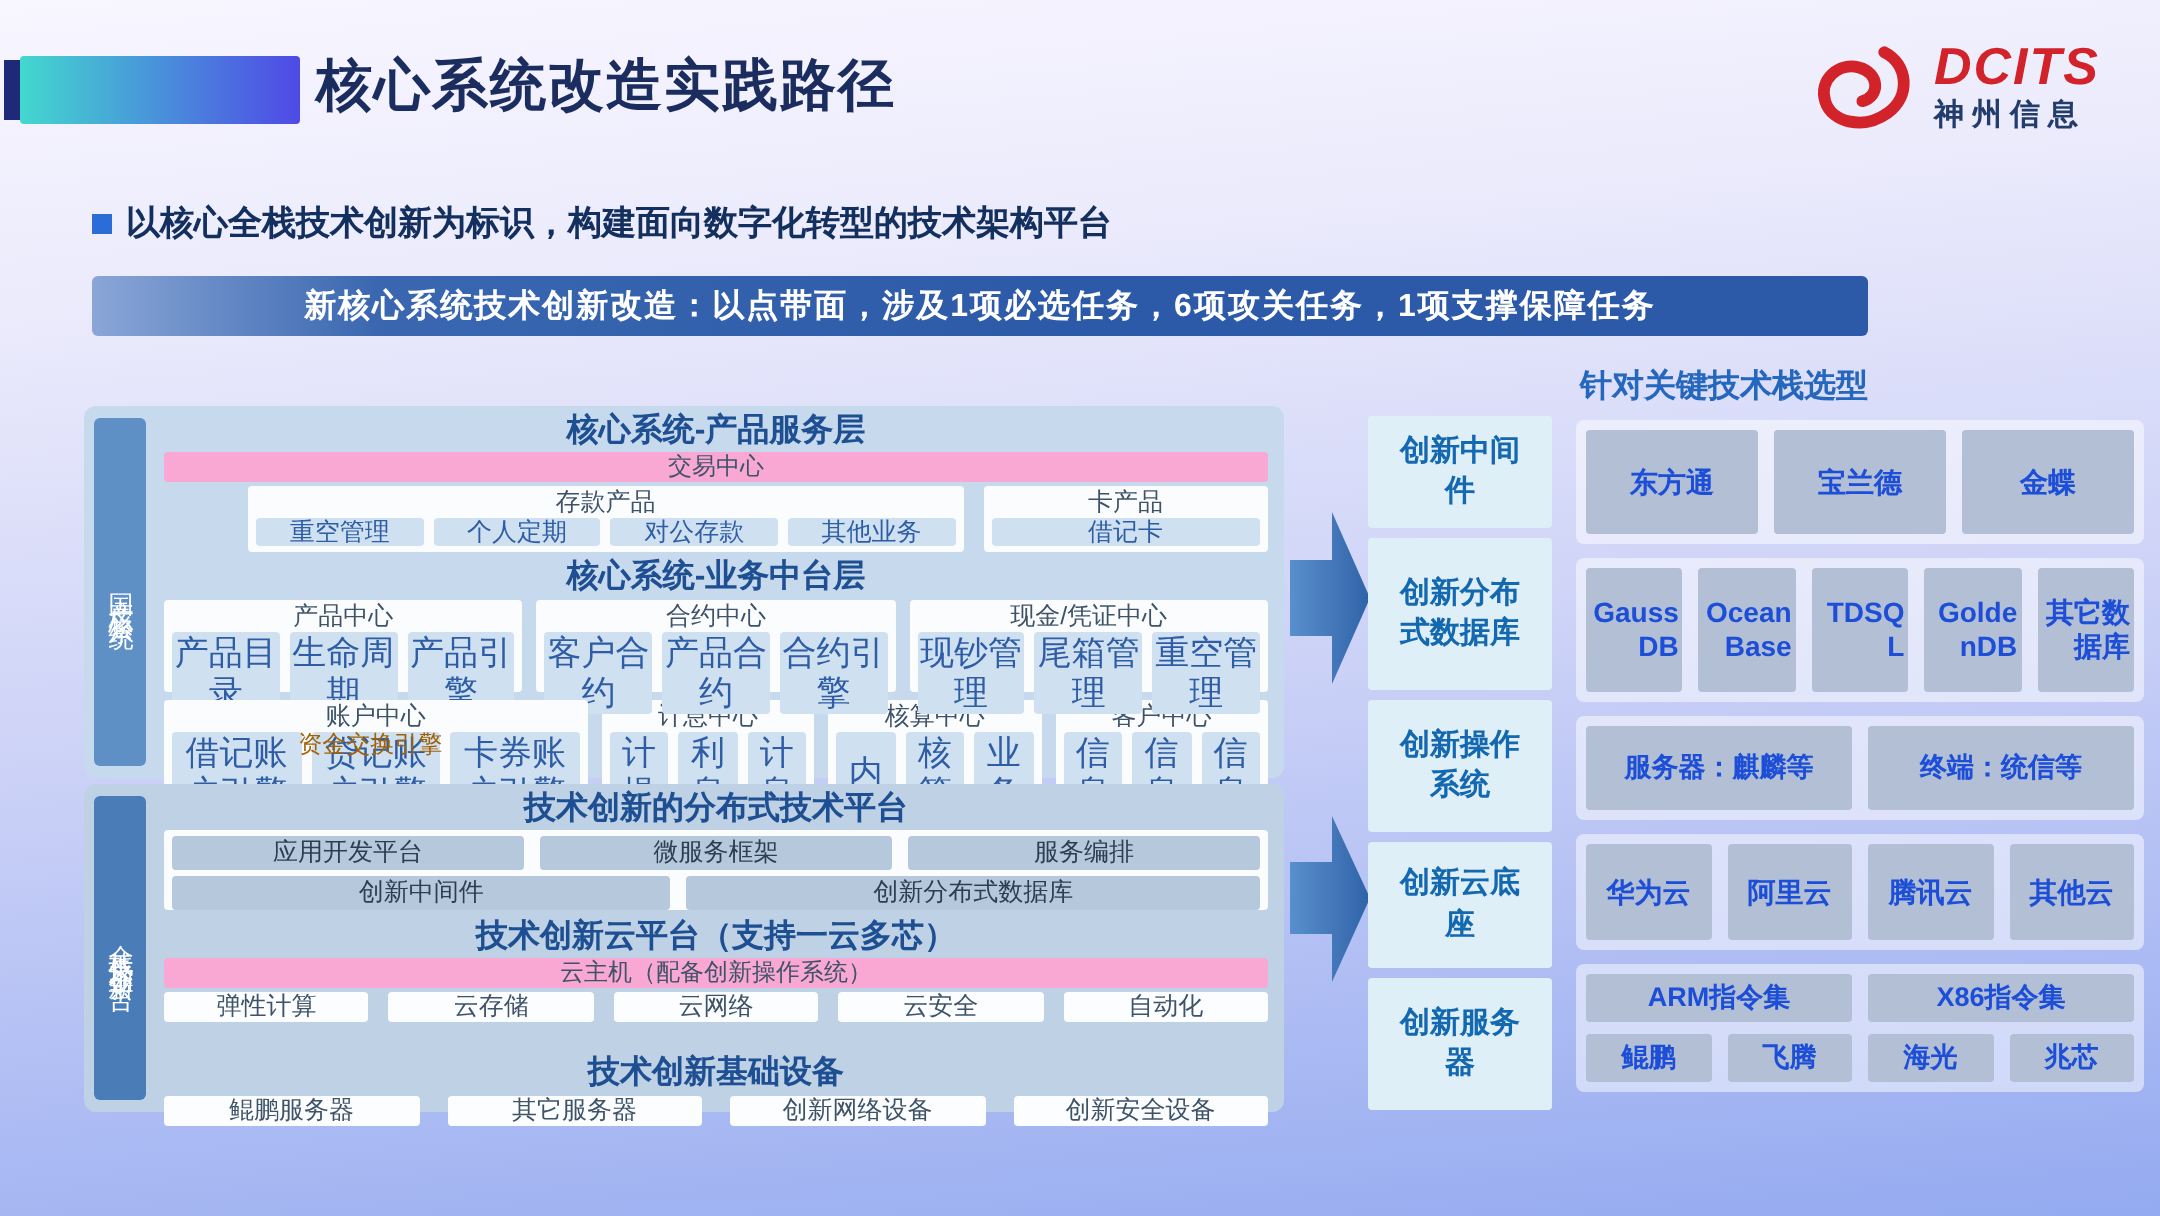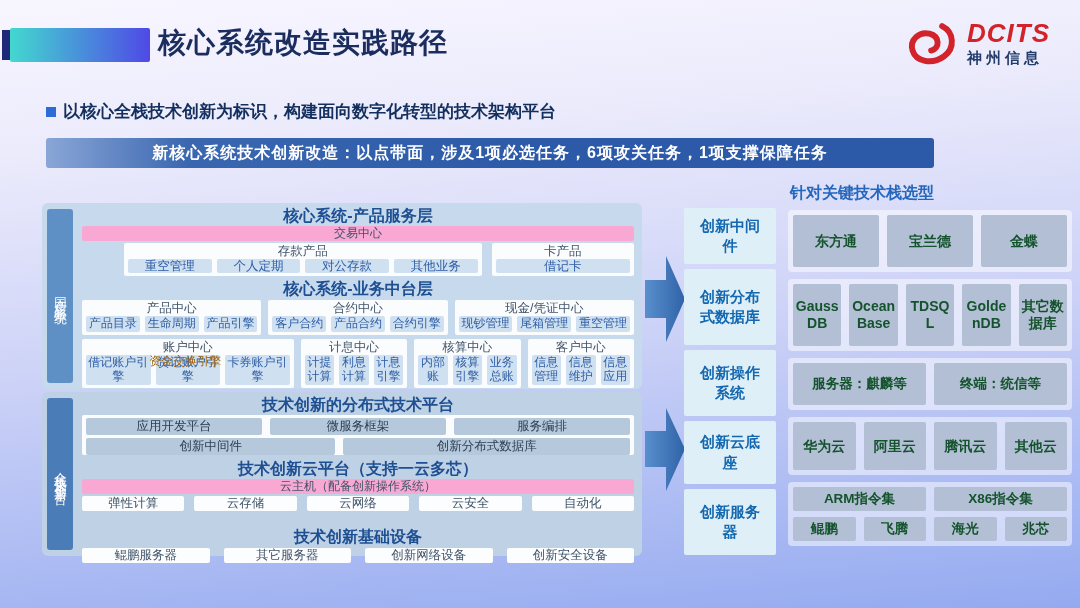--- a/index.html
+++ b/index.html
@@ -31,21 +31,21 @@
   .vA{background:#5e90c6;}
   .vB{background:#4a7db8;}
   .content{position:absolute;left:38px;top:3px;right:6px;bottom:3px;display:flex;flex-direction:column;}
   .sec-hdr{text-align:center;font-weight:800;font-size:16px;color:#1d4f92;line-height:19px;height:19px;flex:0 0 auto;}
   .wbar{background:#f9a8d4;height:15px;line-height:15px;font-size:12px;color:#3f5368;text-align:center;border-radius:2px;margin:1px 2px 0;}
   .grp{background:#fbfcfe;border-radius:2px;padding:1px 4px 3px;display:flex;flex-direction:column;min-width:0;}
   .grp-title{font-size:12.5px;color:#3f5368;text-align:center;height:15px;line-height:15px;white-space:nowrap;}
   .chip-row{flex:1;display:flex;gap:5px;position:relative;}
   .chip{flex:1;background:#cfe1f1;color:#2e5da5;font-size:12.5px;display:flex;align-items:center;justify-content:center;
     border-radius:2px;text-align:center;line-height:1.15;min-width:0;}
-  .chip.sm{font-size:12px;padding:1px 1px;}
+  .chip.sm{font-size:17px;padding:1px 1px;}
   .prod-groups{display:flex;gap:10px;height:34px;margin:2px 2px 0;padding-left:42px;}
   .centers{display:flex;gap:7px;margin:2px 2px 0;}
   .r1{height:46px;}
   .r2{height:49px;margin-top:4px;}
   .overlay-txt{position:absolute;left:31%;top:-2px;font-size:12px;color:#a16207;white-space:nowrap;z-index:2;}
   
   .dist-box{background:#fbfcfe;border-radius:2px;margin:1px 2px 0;padding:3px 4px;display:flex;flex-direction:column;gap:3px;height:34px;}
   .dist-row{display:flex;gap:8px;flex:1;}
   .gbar{flex:1;background:#b6c8db;color:#2c3e52;font-size:12.5px;display:flex;align-items:center;justify-content:center;border-radius:2px;}
   .wrow{display:flex;gap:10px;height:15px;margin:2px 2px 0;justify-content:center;}
@@ -53,22 +53,22 @@
   
   .arrow{position:absolute;left:645px;width:40px;}
   
   .innov-col{position:absolute;left:684px;top:208px;width:92px;display:flex;flex-direction:column;gap:5px;}
   .innov{background:#dfeff8;color:#1368b0;font-weight:800;font-size:15px;display:flex;align-items:center;justify-content:center;
     text-align:center;border-radius:2px;padding:2px 9px;line-height:1.35;box-sizing:border-box;}
   
   .stack{position:absolute;left:788px;top:183px;width:284px;display:flex;flex-direction:column;}
   .stack-title{font-size:16px;font-weight:800;color:#2567bd;margin:0 0 6px 2px;}
   .sg{background:rgba(255,255,255,0.5);border-radius:4px;padding:5px;display:flex;gap:8px;margin-bottom:7px;}
-  .sbox{flex:1;background:#b2bfd4;color:#14532d;font-size:14px;font-weight:600;display:flex;align-items:center;justify-content:center;
-    border-radius:2px;text-align:center;line-height:1.2;min-width:0;padding:2px;}
+  .sbox{flex:1;background:#b2bfd4;color:#1d4ed8;font-size:14px;font-weight:600;display:flex;align-items:center;justify-content:center;
+    border-radius:2px;text-align:right;line-height:1.2;min-width:0;padding:2px;}
   .sg1{height:52px;}
   .sg2{height:62px;}
   .sg2 .sbox{font-size:14px;word-break:break-all;}
   .sg3{height:42px;}
   .sg3 .sbox{font-size:13.5px;}
   .sg4{height:48px;}
   .sg5{flex-direction:column;gap:6px;padding:5px;}
   .sg5 .row{display:flex;gap:8px;height:24px;}
   .sg5 .sbox{font-size:13.5px;}
 </style>

